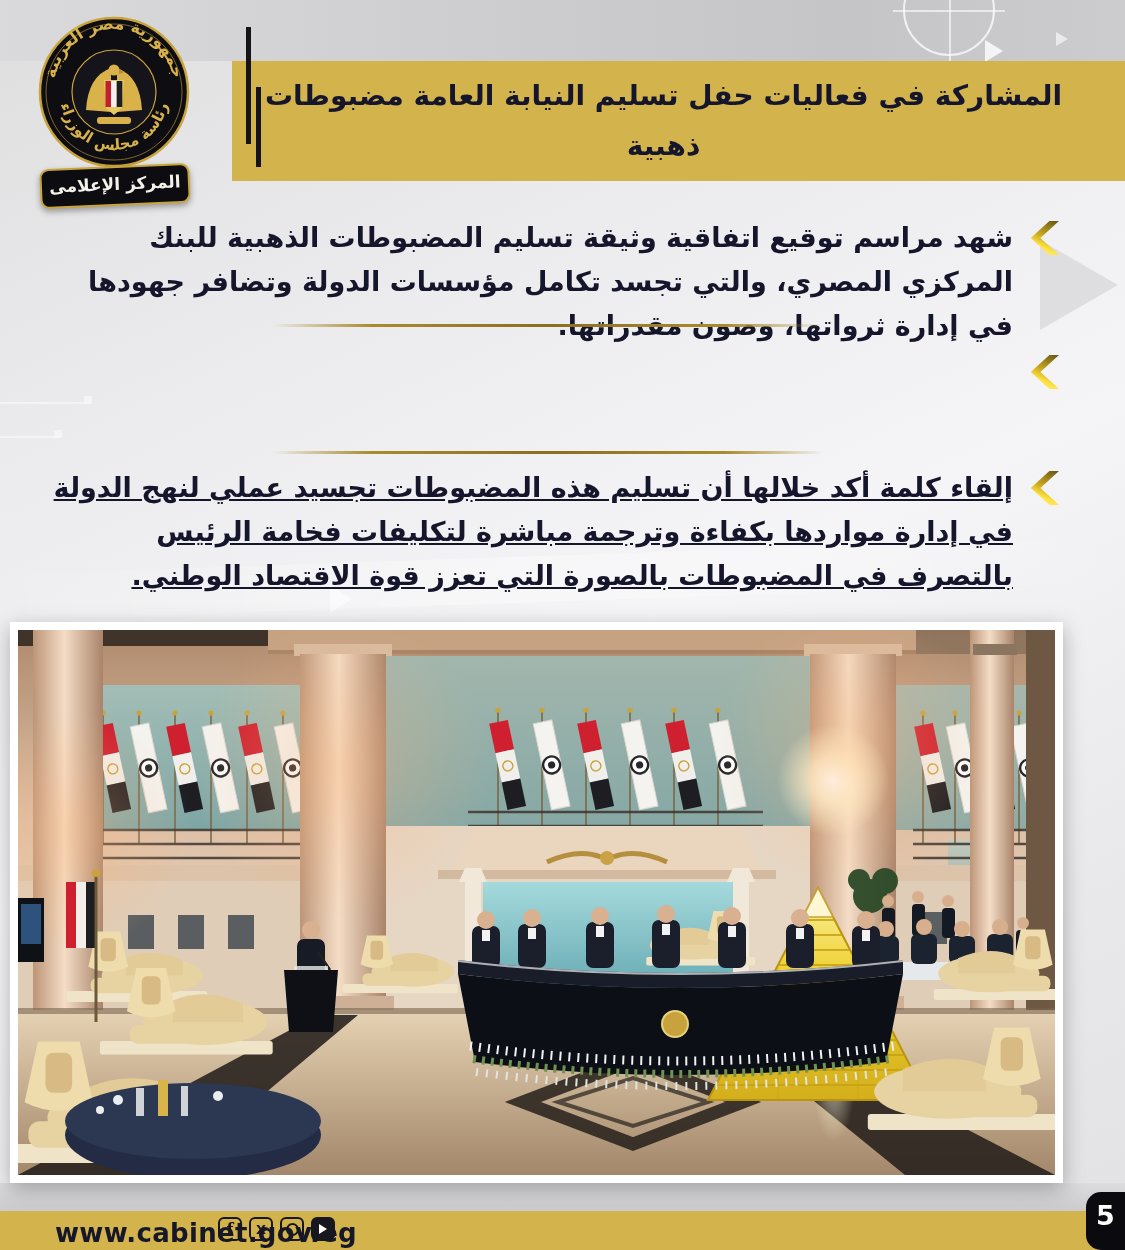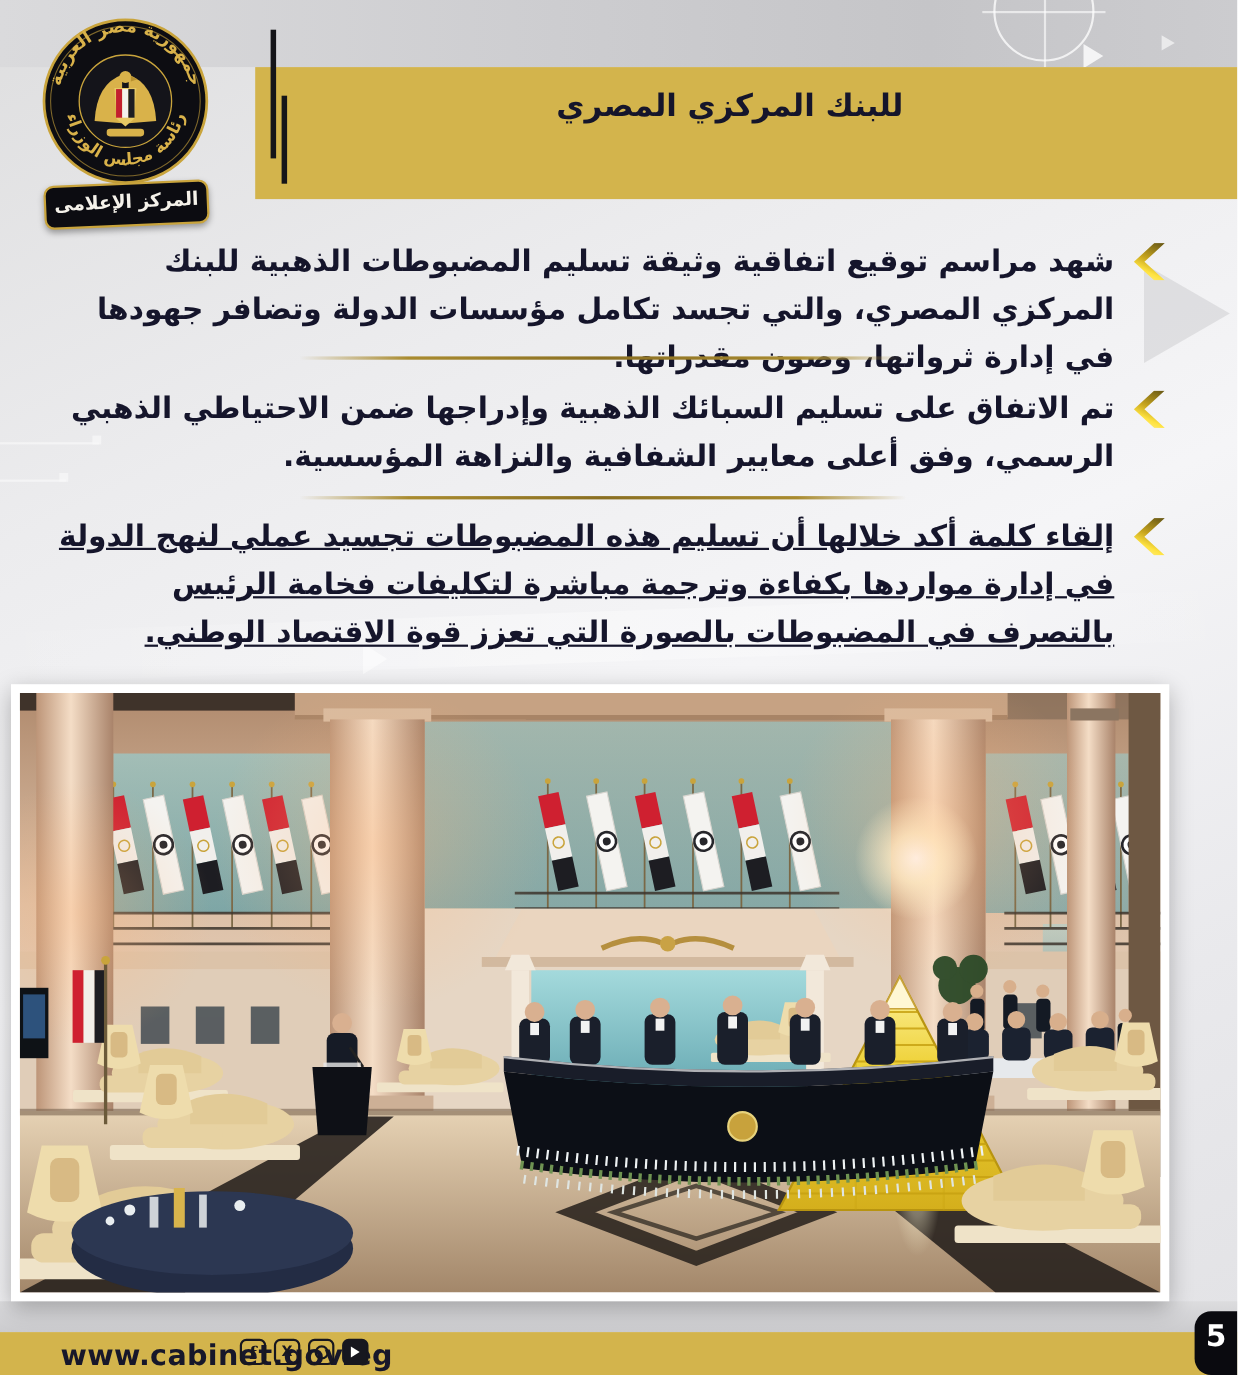--- a/index.html
+++ b/index.html
@@ -127,34 +127,33 @@
         <rect x="63" y="107" width="34" height="7" rx="3" fill="#d9b24a"></rect>
       </g>
     </svg>
     <div class="ribbon">
       <span>المركز الإعلامى</span>
     </div>
   </div>
 
   <div class="banner">
     <div class="t">
-      <div>للبنك المركزي المصري</div>
+      <div>المشاركة في فعاليات حفل تسليم النيابة العامة مضبوطات ذهبية</div>
     </div>
   </div>
   <div class="vline vl1"></div>
   <div class="vline vl2"></div>
 
   <div class="bullet b1">
     <span class="chev"></span>
     <span>شهد مراسم توقيع اتفاقية وثيقة تسليم المضبوطات الذهبية للبنك المركزي المصري، والتي تجسد تكامل مؤسسات الدولة وتضافر جهودها في إدارة ثرواتها، وصون مقدراتها.</span>
   </div>
   <div class="gold-rule r1"></div>
   <div class="bullet b2">
     <span class="chev"></span>
-    <span>تم الاتفاق على تسليم السبائك الذهبية وإدراجها ضمن الاحتياطي الذهبي الرسمي، وفق أعلى معايير الشفافية والنزاهة المؤسسية.</span>
   </div>
   <div class="gold-rule r2"></div>
   <div class="bullet b3">
     <span class="chev"></span>
     <span>إلقاء كلمة أكد خلالها أن تسليم هذه المضبوطات تجسيد عملي لنهج الدولة في إدارة مواردها بكفاءة وترجمة مباشرة لتكليفات فخامة الرئيس بالتصرف في المضبوطات بالصورة التي تعزز قوة الاقتصاد الوطني.</span>
   </div>
 
   <div class="photo-frame">
     <svg width="1037" height="545" viewBox="0 0 1037 545">
       <defs>

